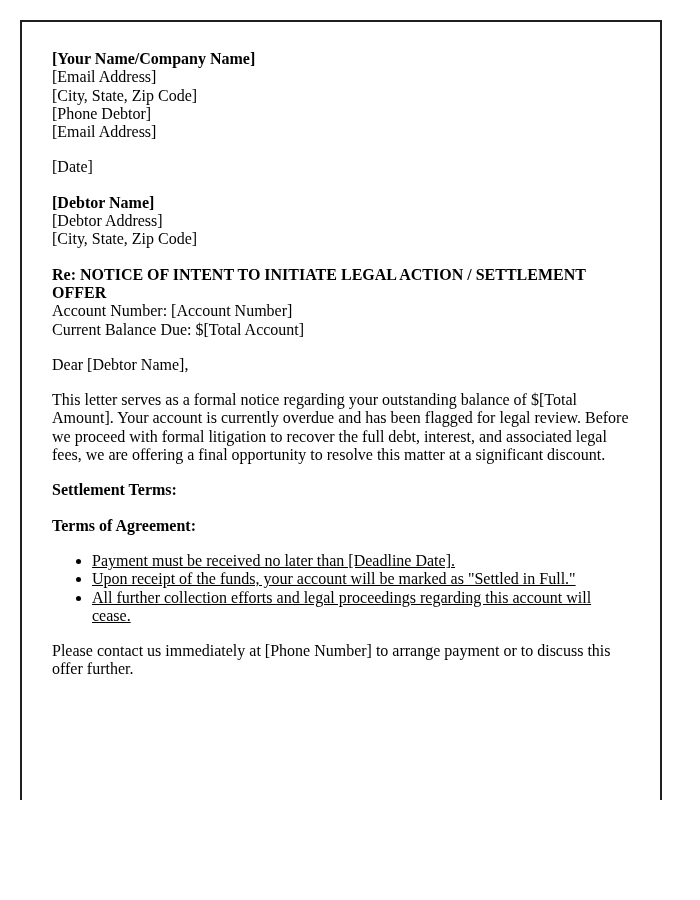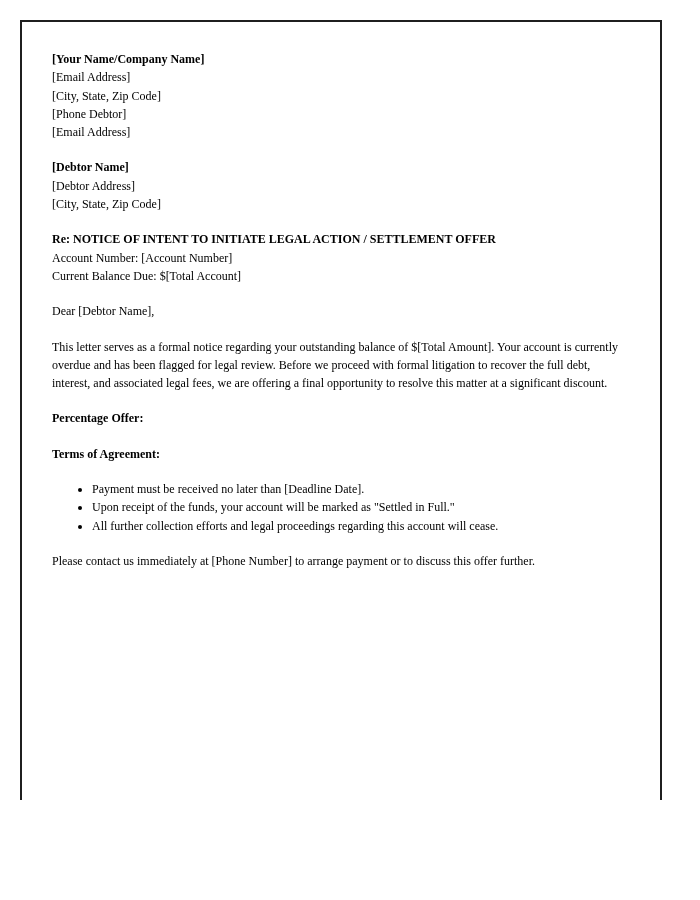--- a/index.html
+++ b/index.html
@@ -23,64 +23,65 @@
     box-sizing: border-box;
     border-top: 2px solid #1f1f1f;
     border-left: 2px solid #1f1f1f;
     border-right: 2px solid #1f1f1f;
     border-bottom: none;
     background: #ffffff;
     padding: 28px 30px 0 30px;
     overflow: hidden;
   }
   .letter-box, .letter-box p, .letter-box div, .letter-box li {
-    font-size: 12px;
+    font-size: 16px;
     line-height: 18.3px;
   }
   .block { margin: 0 0 17px 0; }
   .line { display: block; }
   .bold { font-weight: bold; }
   ul.terms-list {
     margin: 0 0 17px 0;
     padding: 0 0 0 40px;
     list-style-type: disc;
   }
-  ul.terms-list li { margin: 0; padding: 0; }
+  ul.terms-list li { margin: 0; padding: 0; text-decoration: underline; }
 </style>
 </head>
 <body>
 
 <div class="letter-box">
 
   <div class="block">
     <span class="line bold">[Your Name/Company Name]</span>
     <span class="line">[Email Address]</span>
     <span class="line">[City, State, Zip Code]</span>
     <span class="line">[Phone Debtor]</span>
     <span class="line">[Email Address]</span>
   </div>
 
+  <div class="block">[Date]</div>
 
   <div class="block">
     <span class="line bold">[Debtor Name]</span>
     <span class="line">[Debtor Address]</span>
     <span class="line">[City, State, Zip Code]</span>
   </div>
 
   <div class="block">
     <span class="line bold">Re: NOTICE OF INTENT TO INITIATE LEGAL ACTION / SETTLEMENT OFFER</span>
     <span class="line">Account Number: [Account Number]</span>
     <span class="line">Current Balance Due: $[Total Account]</span>
   </div>
 
   <div class="block">Dear [Debtor Name],</div>
 
   <p class="block">This letter serves as a formal notice regarding your outstanding balance of $[Total Amount]. Your account is currently overdue and has been flagged for legal review. Before we proceed with formal litigation to recover the full debt, interest, and associated legal fees, we are offering a final opportunity to resolve this matter at a significant discount.</p>
 
-  <div class="block bold">Percentage Offer:</div>
+  <div class="block bold">Settlement Terms:</div>
 
 
   <div class="block bold">Terms of Agreement:</div>
 
   <ul class="terms-list">
     <li>Payment must be received no later than [Deadline Date].</li>
     <li>Upon receipt of the funds, your account will be marked as "Settled in Full."</li>
     <li>All further collection efforts and legal proceedings regarding this account will cease.</li>
   </ul>
 

